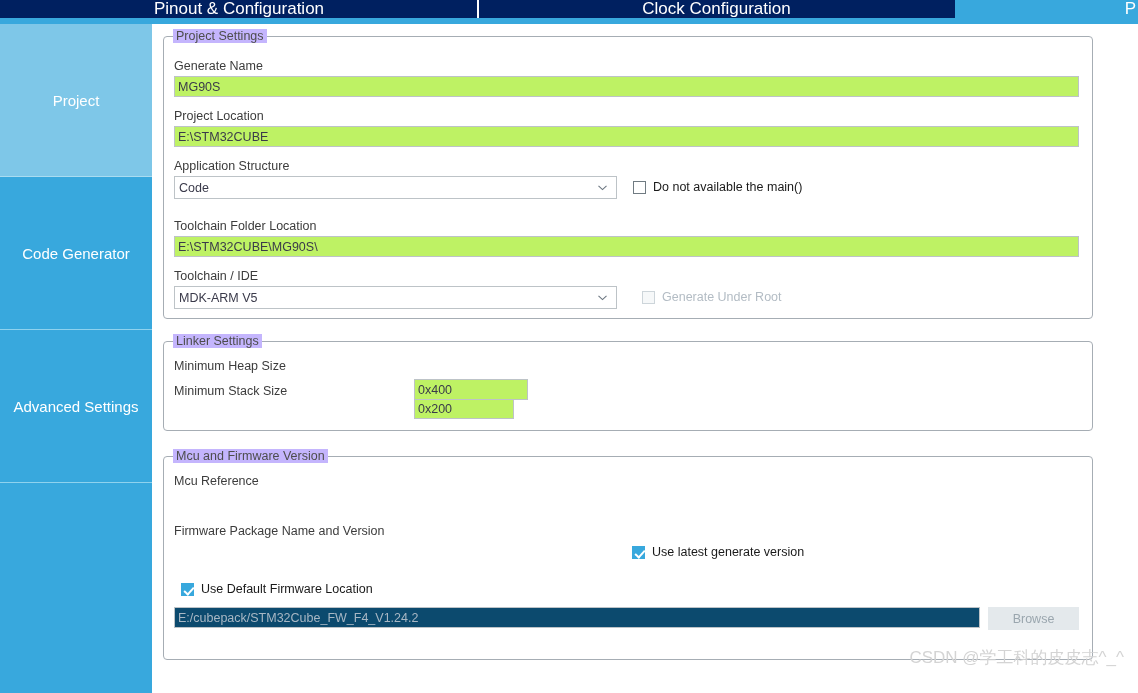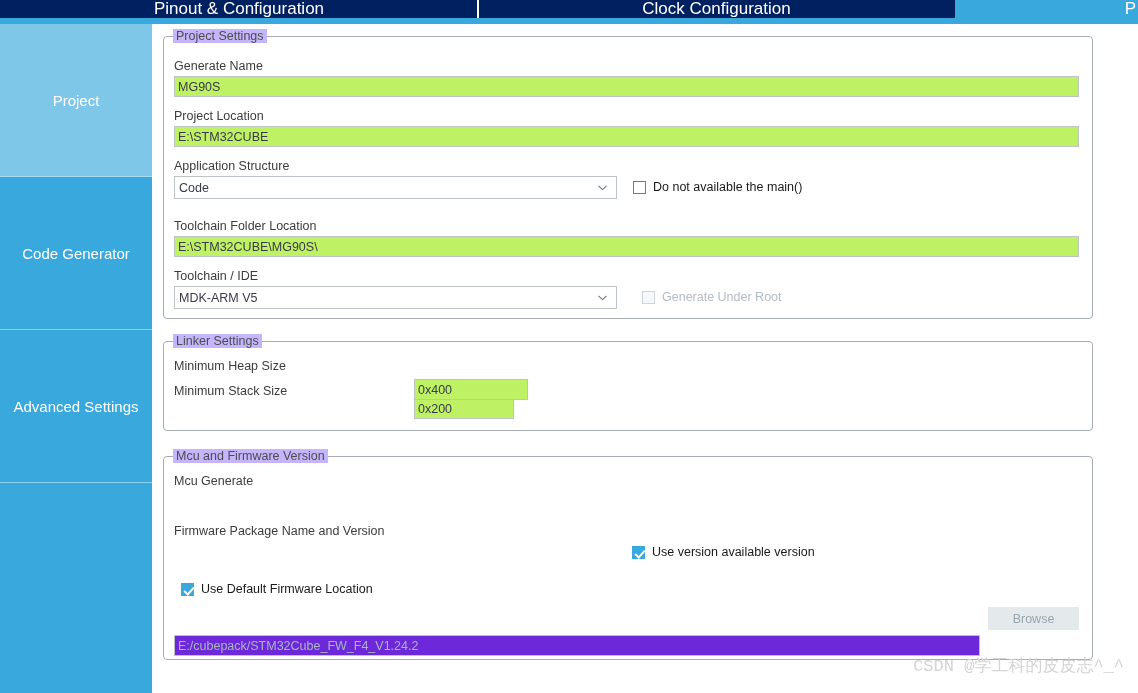--- a/index.html
+++ b/index.html
@@ -134,22 +134,21 @@
     border: 1px solid #bdc3c7;
     background: #bef264;
     font-family: "Liberation Sans", sans-serif;
     font-size: 12.5px;
     color: #3a3a4a;
     padding: 0 3px;
     outline: none;
   }
   input.txt.disabled {
     color: #a8b7c4;
-    background: #6d28d9;
-    margin-top: 28px;
+    background: #0c4a6e;
   }
 
   .combo {
     position: absolute;
     height: 23px;
     border: 1px solid #bdc3c7;
     background: #ffffff;
     display: flex;
     align-items: center;
     padding-left: 4px;
@@ -211,26 +210,25 @@
     font-family: "Liberation Sans", sans-serif;
     font-size: 12.5px;
     display: flex;
     align-items: center;
     justify-content: center;
     cursor: default;
   }
 
   #watermark {
     position: absolute;
-    right: 14px; bottom: 16px;
+    right: 14px; bottom: 24px;
     color: #d4d4d4;
     font-size: 17px;
     white-space: nowrap;
     user-select: none;
-    font-family: Liberation Mono, monospace;
   }
 </style>
 </head>
 <body>
 
 <div id="app">
 
   <div id="tabbar">
     <div class="tab tab-1">
       <span>Pinout &amp; Configuration</span>
@@ -311,27 +309,27 @@
       <div class="field-label" style="left:10px; top:17px;">Minimum Heap Size</div>
       <input class="txt" style="left: 250px; top: 12px; width: 100px; margin-top: 44px;" readonly="" value="0x200">
 
       <div class="field-label" style="left:10px; top:42px;">Minimum Stack Size</div>
       <input class="txt" style="left: 250px; top: 37px; width: 114px;" readonly="" value="0x400">
     </div>
 
     <div class="groupbox" id="gb-mcu">
       <div class="gb-title">Mcu and Firmware Version</div>
 
-      <div class="field-label" style="left:10px; top:17px;">Mcu Generate</div>
+      <div class="field-label" style="left:10px; top:17px;">Mcu Reference</div>
 
       <div class="field-label" style="left:10px; top:67px;">Firmware Package Name and Version</div>
 
       <div class="cbrow" style="left:468px; top:88px;">
         <span class="cbbox checked"></span>
-        <span>Use version available version</span>
+        <span>Use latest generate version</span>
       </div>
 
       <div class="cbrow" style="left:17px; top:125px;">
         <span class="cbbox checked"></span>
         <span>Use Default Firmware Location</span>
       </div>
 
       <input class="txt disabled" style="left: 10px; top: 150px; width: 806px;" readonly="" value="E:/cubepack/STM32Cube_FW_F4_V1.24.2">
 
       <div class="btn" style="left:824px; top:150px; width:91px;">

